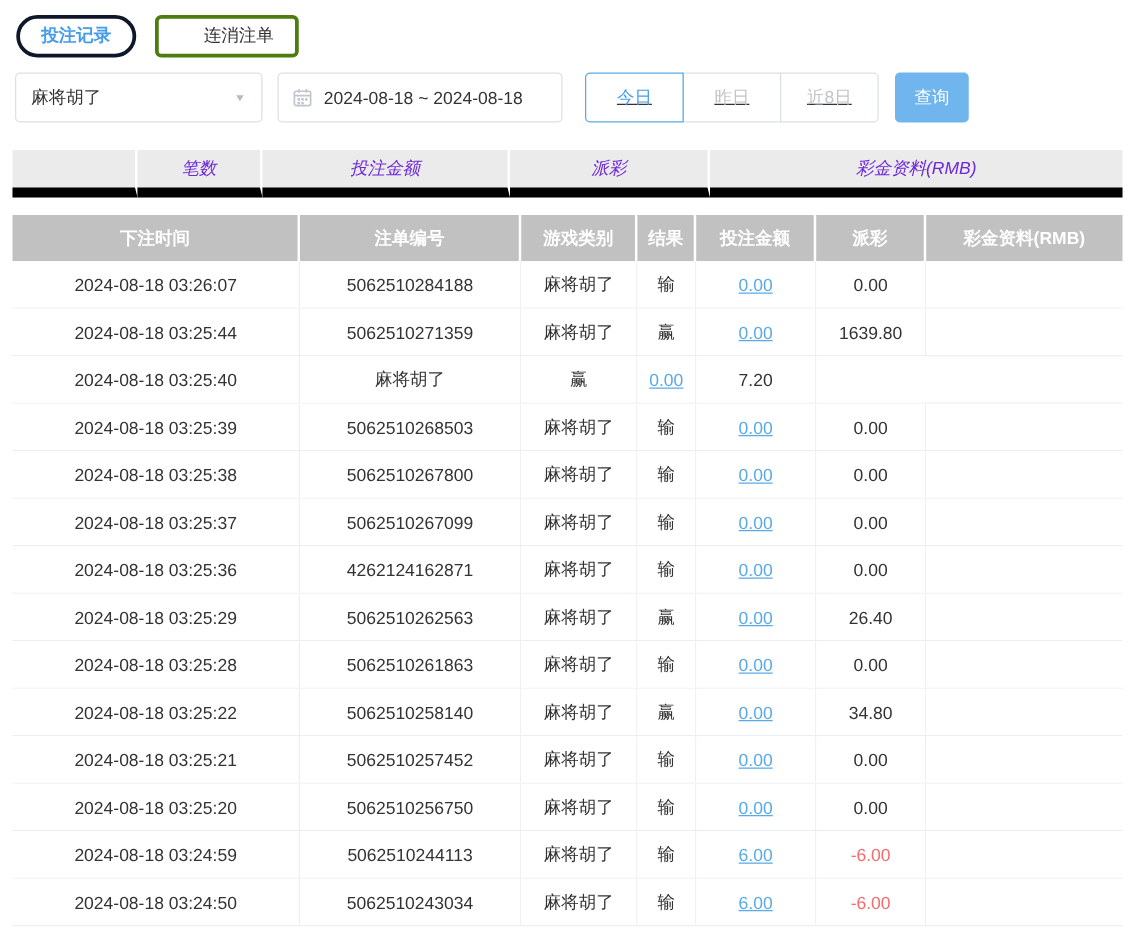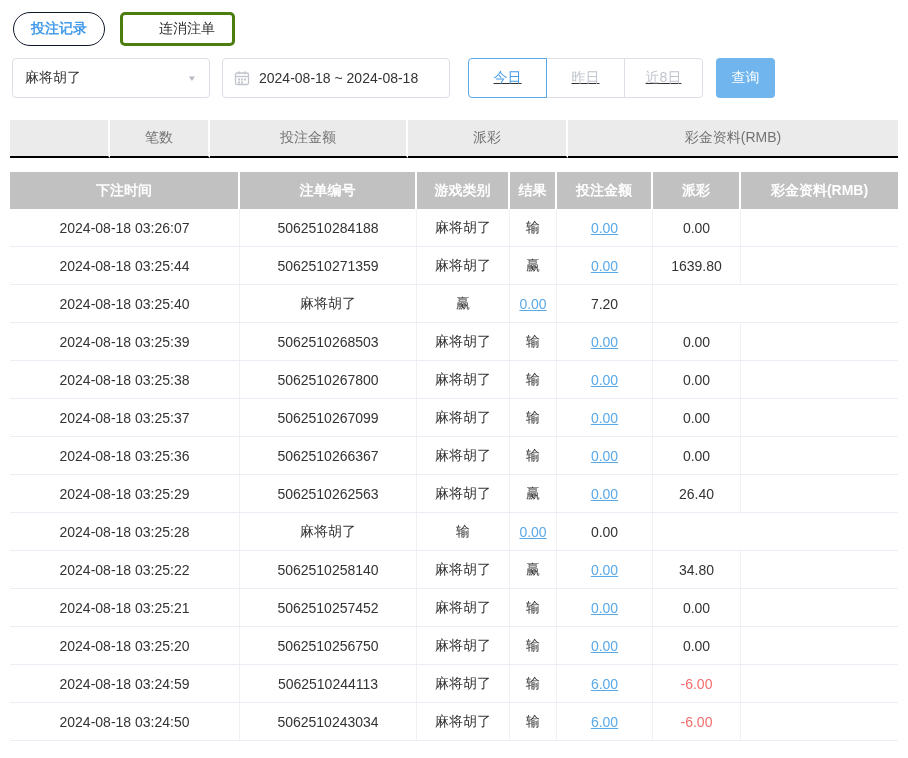--- a/index.html
+++ b/index.html
@@ -12,21 +12,21 @@
   .page { padding: 12px 10px 0 10px; }
 
   
   .tabs-row { display: flex; align-items: center; gap: 15px; margin-left: 3px; margin-bottom: 12px; }
   .tab-btn {
     height: 34px; padding: 0 17px; background: #fff;
     display: inline-flex; align-items: center; justify-content: center;
     font-size: 14px; cursor: pointer;
   }
   .tab-btn.active {
-    border: 1px solid #0f172a; color: #459cea; font-weight: 700; border-radius: 17px;
+    border: 3px solid #0f172a; color: #459cea; font-weight: 700; border-radius: 17px;
   }
   .tab-btn.inactive {
     border: 3px solid #4d7c0f; color: #303133; border-radius: 5px; padding-left: 36px;
   }
 
   
   .filter-row { display: flex; align-items: center; margin-bottom: 22px; margin-left: 2px; }
   .select-box {
     width: 198px; height: 40px; border: 1px solid #dcdfe6; border-radius: 4px;
     display: flex; align-items: center; justify-content: space-between;
@@ -51,23 +51,23 @@
   .range-btn.inactive { color: #c0c4cc; }
   .search-btn {
     width: 59px; height: 40px; margin-left: 13px; background: #70b5ee; color: #fff;
     border: none; border-radius: 4px; font-size: 14px; cursor: pointer;
     display: inline-flex; align-items: center; justify-content: center;
   }
 
   
   .sum-grid { display: grid; grid-template-columns: 100px 100px 198px 160px 1fr; }
   .sum-h-cell {
-    height: 38px; background: #ebebeb; color: #737373;
+    height: 38px; background: #ebebeb; color: #6d28d9;
     display: flex; align-items: center; justify-content: center;
-    border-right: 2px solid #fff; border-bottom: 2px solid #000000;
+    border-right: 2px solid #fff; border-bottom: 8px solid #000000; font-style: italic;
   }
   .sum-h-cell:last-child { border-right: none; }
   .sum-d-cell {
     height: 39px; background: #fff;
     display: flex; align-items: center; justify-content: center;
     border-right: 1px solid #ececec; border-bottom: 1px solid #e8e8e8;
   }
   .sum-d-cell:last-child { border-right: none; }
 
   
@@ -214,21 +214,21 @@
     <div class="rec-cell">输</div>
     <div class="rec-cell">
             <span class="bet-link">0.00</span>
           </div>
     <div class="rec-cell">0.00</div>
     <div class="rec-cell"></div>
   </div>
 
   <div class="rec-grid rec-row">
     <div class="rec-cell">2024-08-18 03:25:36</div>
-    <div class="rec-cell">5062510266367</div>
+    <div class="rec-cell">4262124162871</div>
     <div class="rec-cell">麻将胡了</div>
     <div class="rec-cell">输</div>
     <div class="rec-cell">
             <span class="bet-link">0.00</span>
           </div>
     <div class="rec-cell">0.00</div>
     <div class="rec-cell"></div>
   </div>
 
   <div class="rec-grid rec-row">
@@ -238,20 +238,21 @@
     <div class="rec-cell">赢</div>
     <div class="rec-cell">
             <span class="bet-link">0.00</span>
           </div>
     <div class="rec-cell">26.40</div>
     <div class="rec-cell"></div>
   </div>
 
   <div class="rec-grid rec-row">
     <div class="rec-cell">2024-08-18 03:25:28</div>
+    <div class="rec-cell">5062510261863</div>
     <div class="rec-cell">麻将胡了</div>
     <div class="rec-cell">输</div>
     <div class="rec-cell">
             <span class="bet-link">0.00</span>
           </div>
     <div class="rec-cell">0.00</div>
     <div class="rec-cell"></div>
   </div>
 
   <div class="rec-grid rec-row">

